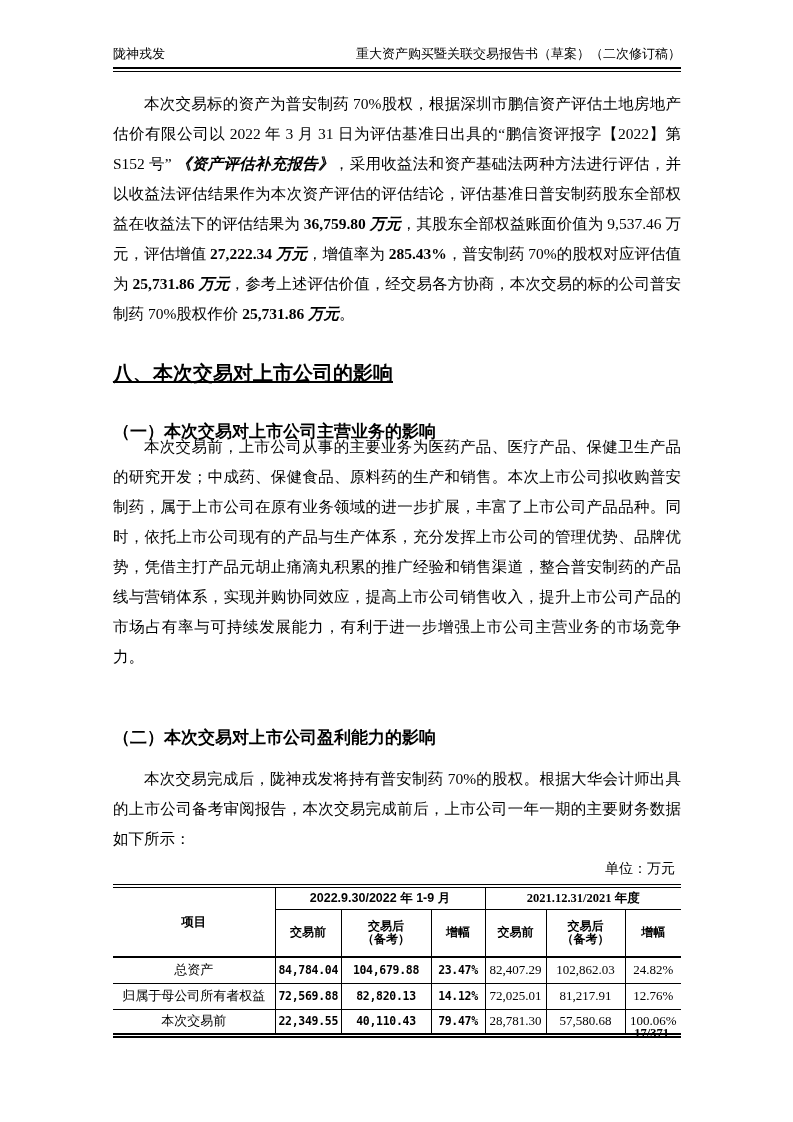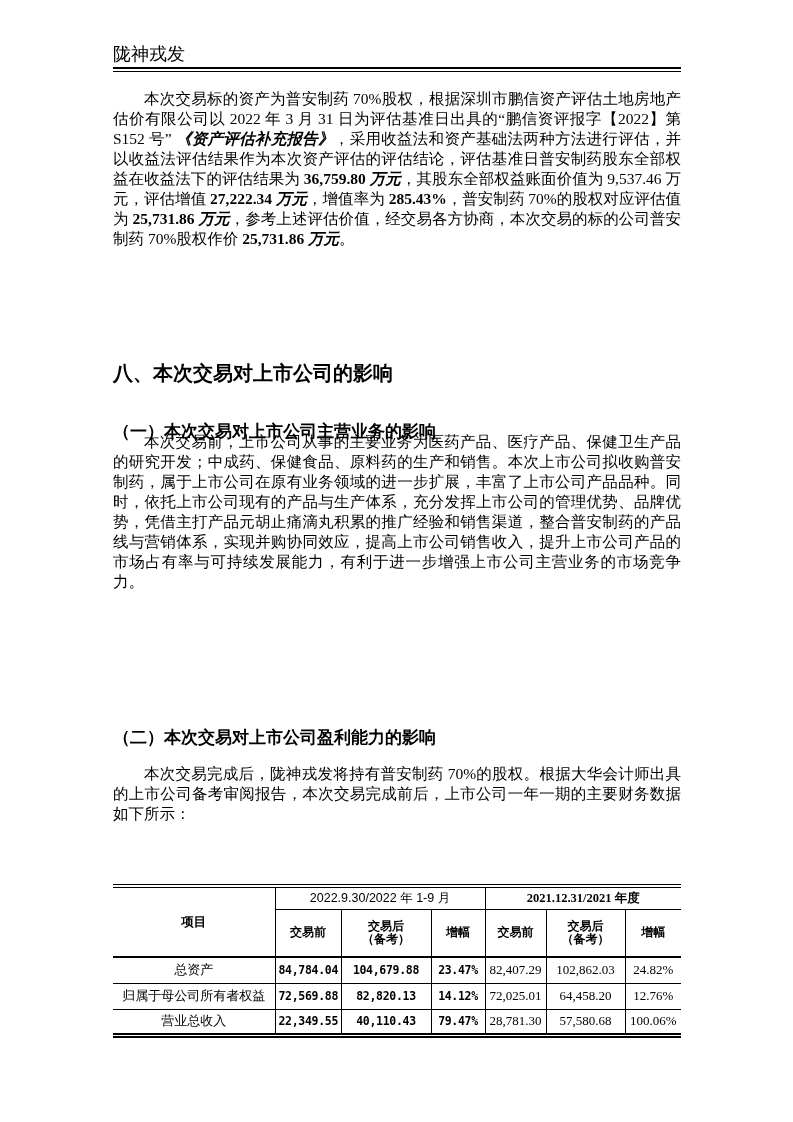--- a/index.html
+++ b/index.html
@@ -9,35 +9,35 @@
     background:#ffffff;
     font-family:"Liberation Serif",serif;
     color:#000;
     overflow:hidden;
   }
   .block{position:absolute;left:113px;width:568px;}
 
   
   .runhead{top:44px;}
   .runhead-row{display:flex;justify-content:space-between;align-items:flex-start;
-    font-size:18px;line-height:20px;}
+    font-size:13px;line-height:20px;}
   .runhead-rule{margin-top:3px;height:2px;border-top:2.5px solid #000;border-bottom:1px solid #000;}
 
   
   .para{
-    font-size:15.5px;line-height:20px;
+    font-size:15.5px;line-height:30px;
     text-align:justify;text-justify:inter-character;
     text-indent:31px;
   }
   .para .b{font-weight:bold;}
   .para .i{font-style:italic;}
 
   .h1{
     font-family:"Liberation Sans",sans-serif;
-    font-weight:bold;font-size:20px;line-height:26px;
+    font-weight:bold;font-size:20px;line-height:26px;text-decoration:underline;
   }
   .h2{
     font-family:Liberation Serif, serif;
     font-weight:bold;font-size:17px;line-height:24px;
   }
 
   .unit-line{font-size:14px;line-height:20px;text-align:right;padding-right:6px;box-sizing:border-box;}
 
   
   table.fin{
@@ -51,55 +51,57 @@
     text-align:center;vertical-align:middle;
     overflow:hidden;
   }
   table.fin th:first-child,table.fin td:first-child{border-left:none;}
   table.fin th:last-child,table.fin td:last-child{border-right:none;}
   table.fin thead{border-bottom:2px solid #000;}
   tr.grp-row{height:23px;}
   tr.sub-row{height:48px;}
   table.fin tbody tr{height:26px;}
   .th-item{font-weight:bold;border-right:1px solid #000;}
-  .th-g1{font-family:"Liberation Sans",sans-serif;font-weight:normal;margin-top:32px;}
+  .th-g1{font-family:"Liberation Sans",sans-serif;font-weight:bold;margin-top:32px;}
   .th-g2{font-weight:bold;}
   .th-sub{font-weight:bold;white-space:pre-line;line-height:13px;font-size:12px;}
   .th-sub.s2022{font-family:"Liberation Sans",sans-serif;}
   td.item-cell{text-align:left;padding-left:7px;font-size:13px;}
   td.v2022{font-family:"DejaVu Sans Mono",monospace;font-weight:bold;font-size:11.5px;letter-spacing:-0.3px;}
   td.v2021{font-family:"Liberation Serif",serif;font-size:13px;}
 
   .pagenum{
     font-size:12.5px;font-weight:bold;
     text-align:right;padding-right:12px;box-sizing:border-box;
   }
 </style>
 </head>
 <body>
 
 <div class="page">
 
   <div class="block runhead">
     <div class="runhead-row">
       <span>陇神戎发</span>
+      <span>重大资产购买暨关联交易报告书（草案）（二次修订稿）</span>
     </div>
     <div class="runhead-rule"></div>
   </div>
 
   <div class="block para" style="top:89px;"><span>本次交易标的资产为普安制药 70%股权，根据深圳市鹏信资产评估土地房地产估价有限公司以 2022 年 3 月 31 日为评估基准日出具的“鹏信资评报字【2022】第 S152 号” </span><span class="b i">《资产评估补充报告》</span><span>，采用收益法和资产基础法两种方法进行评估，并以收益法评估结果作为本次资产评估的评估结论，评估基准日普安制药股东全部权益在收益法下的评估结果为 </span><span class="b">36,759.80 </span><span class="b i">万元</span><span>，其股东全部权益账面价值为 9,537.46 万元，评估增值 </span><span class="b">27,222.34 </span><span class="b i">万元</span><span>，增值率为 </span><span class="b">285.43%</span><span>，普安制药 70%的股权对应评估值为 </span><span class="b">25,731.86 </span><span class="b i">万元</span><span>，参考上述评估价值，经交易各方协商，本次交易的标的公司普安制药 70%股权作价 </span><span class="b">25,731.86 </span><span class="b i">万元</span><span>。</span></div>
 
   <div class="block h1" style="top:360px;">八、本次交易对上市公司的影响</div>
 
   <div class="block h2" style="top:420px;">（一）本次交易对上市公司主营业务的影响</div>
   <div class="block para" style="top:432px;">本次交易前，上市公司从事的主要业务为医药产品、医疗产品、保健卫生产品的研究开发；中成药、保健食品、原料药的生产和销售。本次上市公司拟收购普安制药，属于上市公司在原有业务领域的进一步扩展，丰富了上市公司产品品种。同时，依托上市公司现有的产品与生产体系，充分发挥上市公司的管理优势、品牌优势，凭借主打产品元胡止痛滴丸积累的推广经验和销售渠道，整合普安制药的产品线与营销体系，实现并购协同效应，提高上市公司销售收入，提升上市公司产品的市场占有率与可持续发展能力，有利于进一步增强上市公司主营业务的市场竞争力。</div>
 
   <div class="block h2" style="top:726px;">（二）本次交易对上市公司盈利能力的影响</div>
   <div class="block para" style="top:764px;">本次交易完成后，陇神戎发将持有普安制药 70%的股权。根据大华会计师出具的上市公司备考审阅报告，本次交易完成前后，上市公司一年一期的主要财务数据如下所示：</div>
 
+  <div class="block unit-line" style="top:859px;">单位：万元</div>
 
   <div class="block" style="top:884px;">
     <table class="fin">
       <colgroup>
         <col style="width:162px">
           <col style="width:66px">
           <col style="width:90px">
           <col style="width:54px">
         <col style="width:61px">
           <col style="width:79px">
@@ -131,30 +133,31 @@
           <td class="v2021">82,407.29</td>
           <td class="v2021">102,862.03</td>
           <td class="v2021">24.82%</td>
         </tr>
         <tr>
           <td class="item-cell">归属于母公司所有者权益</td>
           <td class="v2022">72,569.88</td>
           <td class="v2022">82,820.13</td>
           <td class="v2022">14.12%</td>
           <td class="v2021">72,025.01</td>
-          <td class="v2021">64,458.20</td>
+          <td class="v2021">81,217.91</td>
           <td class="v2021">12.76%</td>
         </tr>
         <tr>
-          <td class="item-cell">营业总收入</td>
+          <td class="item-cell">本次交易前</td>
           <td class="v2022">22,349.55</td>
           <td class="v2022">40,110.43</td>
           <td class="v2022">79.47%</td>
           <td class="v2021">28,781.30</td>
           <td class="v2021">57,580.68</td>
           <td class="v2021">100.06%</td>
         </tr>
       </tbody>
     </table>
   </div>
 
+  <div class="block pagenum" style="top:1026px;">17/371</div>
 
 </div>
 
 </body></html>

